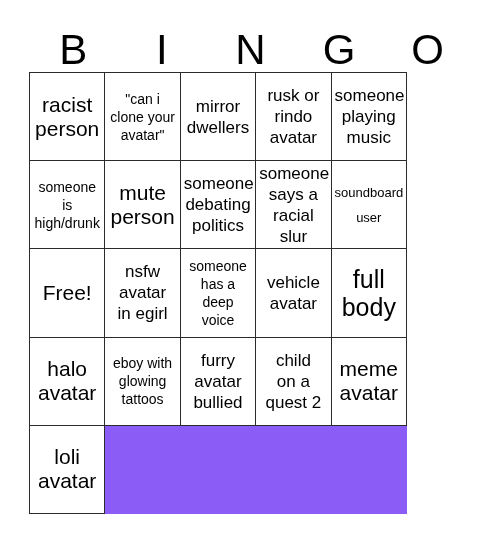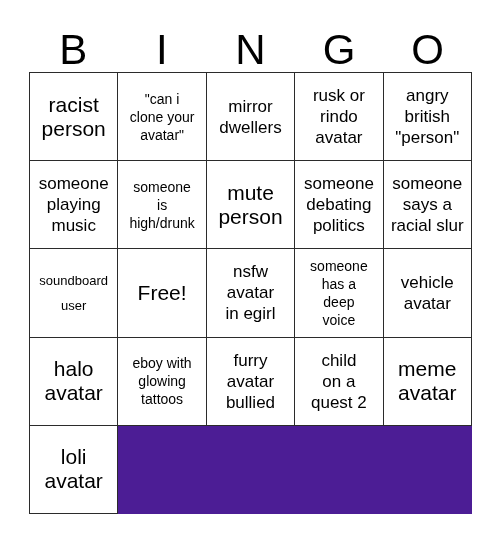--- a/index.html
+++ b/index.html
@@ -38,29 +38,29 @@
     font-size: 42px;
     line-height: 44px;
     font-weight: 400;
     letter-spacing: 0px;
     color: #000000;
   }
   #grid {
     position: absolute;
     left: 29px;
     top: 72px;
-    width: 443px;
+    width: 378px;
     height: 442px;
     border-top: 1.5px solid #2b2b2b;
     border-left: 1.5px solid #2b2b2b;
     box-sizing: border-box;
     display: grid;
     grid-template-columns: repeat(5, 1fr);
     grid-template-rows: repeat(5, 1fr);
-    background: #4c1d95;
+    background: #8b5cf6;
   }
   .cell {
     border-right: 1.5px solid #2b2b2b;
     border-bottom: 1.5px solid #2b2b2b;
     box-sizing: border-box;
     display: flex;
     align-items: center;
     justify-content: center;
     text-align: center;
     padding: 2px 3px;
@@ -108,25 +108,20 @@
         <span class="cell-text fs-sm">mirror
 dwellers</span>
       </div>
     <div class="cell">
         <span class="cell-text fs-sm">rusk or
 rindo
 avatar</span>
       </div>
 
     <div class="cell">
-        <span class="cell-text fs-sm">angry
-british
-"person"</span>
-      </div>
-    <div class="cell">
         <span class="cell-text fs-sm">someone
 playing
 music</span>
       </div>
     <div class="cell">
         <span class="cell-text fs-xs">someone
 is
 high/drunk</span>
       </div>
     <div class="cell">
@@ -161,20 +156,24 @@
 has a
 deep
 voice</span>
       </div>
 
     <div class="cell">
         <span class="cell-text fs-sm">vehicle
 avatar</span>
       </div>
     <div class="cell">
+        <span class="cell-text fs-lg">full
+body</span>
+      </div>
+    <div class="cell">
         <span class="cell-text fs-md">halo
 avatar</span>
       </div>
     <div class="cell">
         <span class="cell-text fs-xs">eboy with
 glowing
 tattoos</span>
       </div>
 
     <div class="cell">

